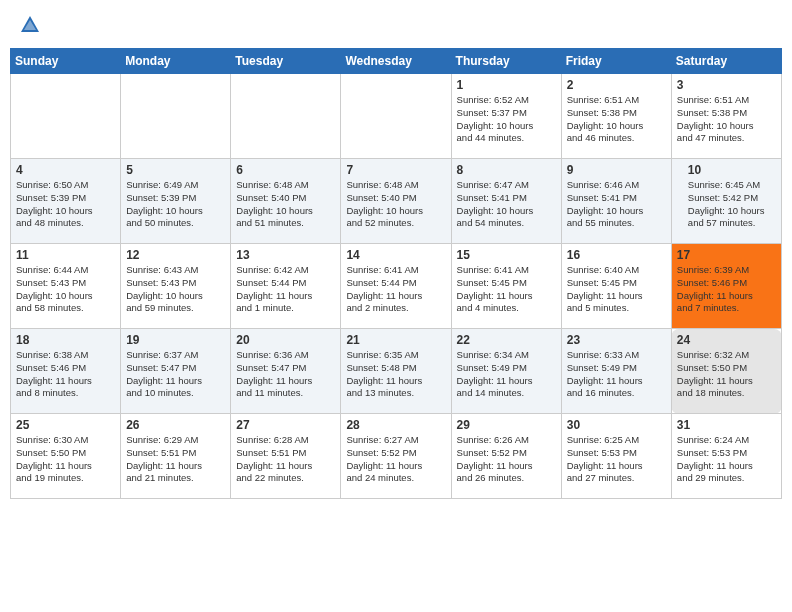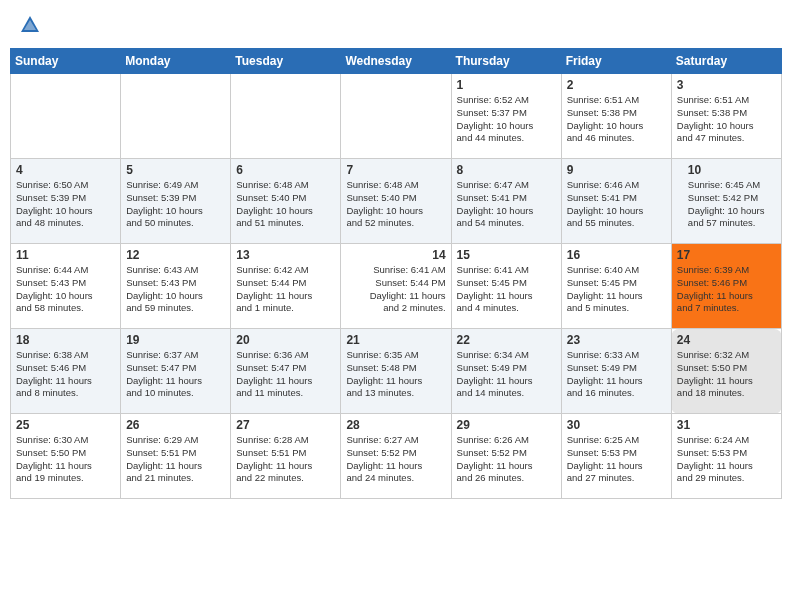--- a/index.html
+++ b/index.html
@@ -167,21 +167,21 @@
           <div class="day-info">Sunrise: 6:44 AM<br>Sunset: 5:43 PM<br>Daylight: 10 hours<br>and 58 minutes.</div>
         </td>
         <td class="filled" style="background: rgb(255, 255, 255);">
           <span class="day-num">12</span>
           <div class="day-info">Sunrise: 6:43 AM<br>Sunset: 5:43 PM<br>Daylight: 10 hours<br>and 59 minutes.</div>
         </td>
         <td class="filled" style="background: rgb(255, 255, 255);">
           <span class="day-num">13</span>
           <div class="day-info">Sunrise: 6:42 AM<br>Sunset: 5:44 PM<br>Daylight: 11 hours<br>and 1 minute.</div>
         </td>
-        <td class="filled" style="background: rgb(255, 255, 255); text-align: right;">
+        <td class="filled" style="background: rgb(255, 255, 255);">
           <span class="day-num">14</span>
           <div class="day-info">Sunrise: 6:41 AM<br>Sunset: 5:44 PM<br>Daylight: 11 hours<br>and 2 minutes.</div>
         </td>
         <td class="filled" style="background: rgb(255, 255, 255);">
           <span class="day-num">15</span>
           <div class="day-info">Sunrise: 6:41 AM<br>Sunset: 5:45 PM<br>Daylight: 11 hours<br>and 4 minutes.</div>
         </td>
         <td class="filled" style="background: rgb(255, 255, 255); margin-top: 8px;">
           <span class="day-num">16</span>
           <div class="day-info">Sunrise: 6:40 AM<br>Sunset: 5:45 PM<br>Daylight: 11 hours<br>and 5 minutes.</div>

